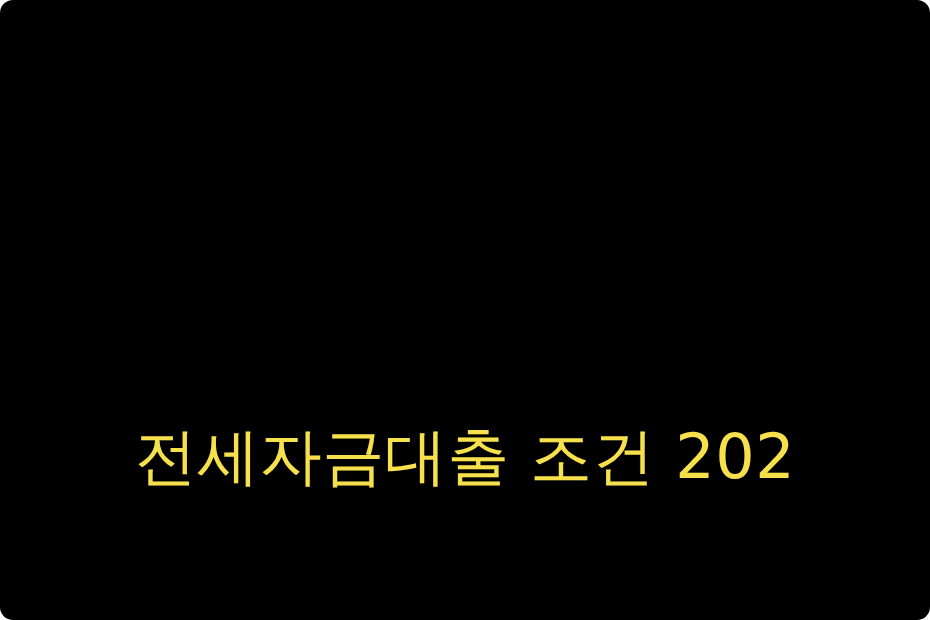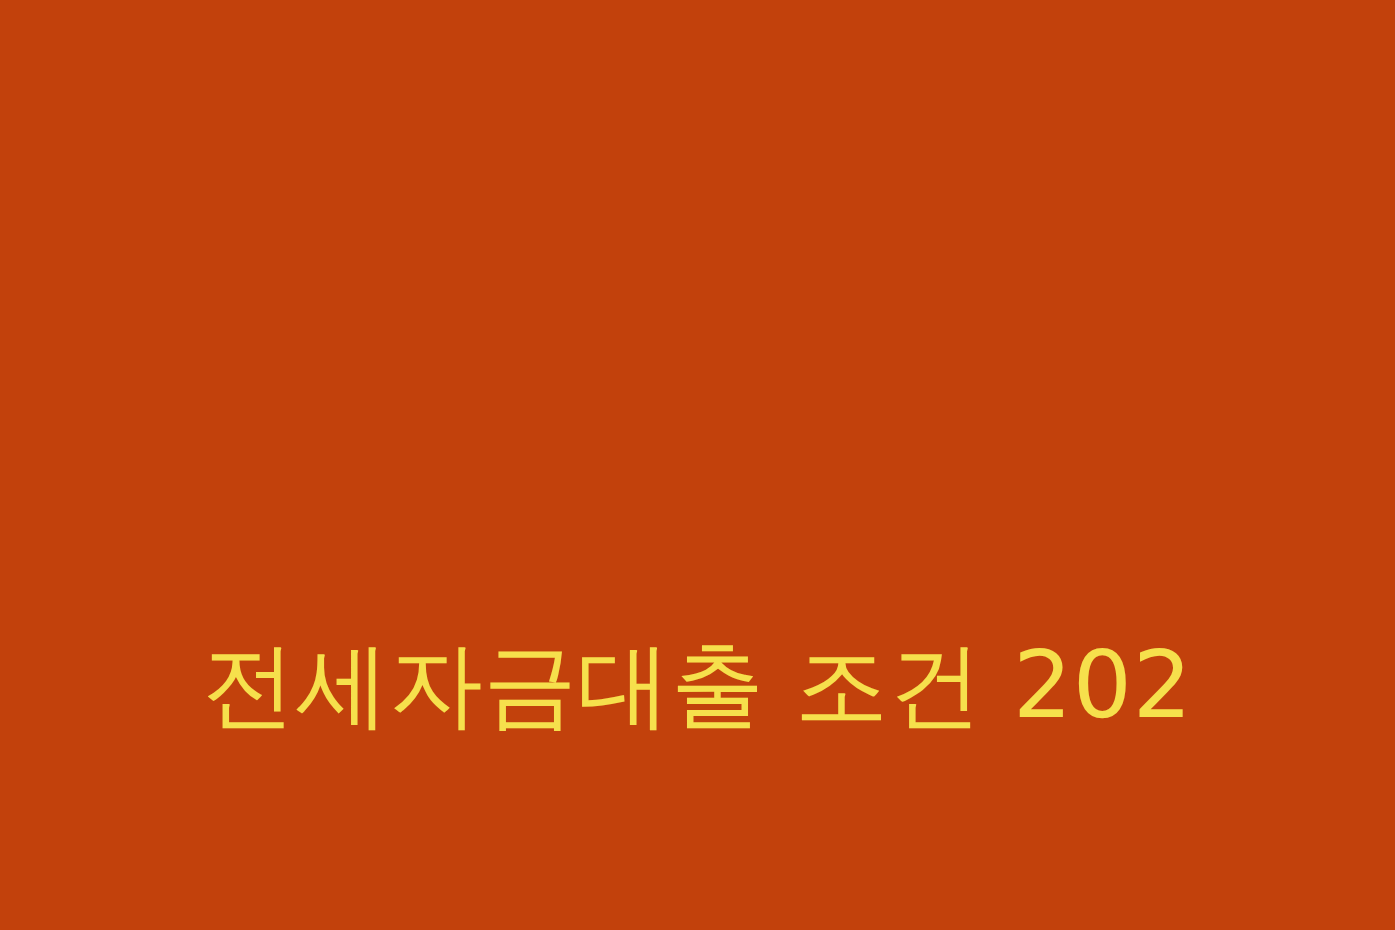--- a/index.html
+++ b/index.html
@@ -47,20 +47,20 @@
   }
 
   .headline-line {
     display: block;
     white-space: pre;
   }
 </style>
 </head>
 <body>
 
-<div id="title-card" style="background: #c2410c;">
+<div id="title-card" style="background: #000000; border-radius: 13px;">
 
   <h1 id="headline" style="color: rgb(246, 224, 76);">
     <span class="headline-line">전세자금대출 조건 202</span>
     
   </h1>
 
 </div>
 
 </body></html>

